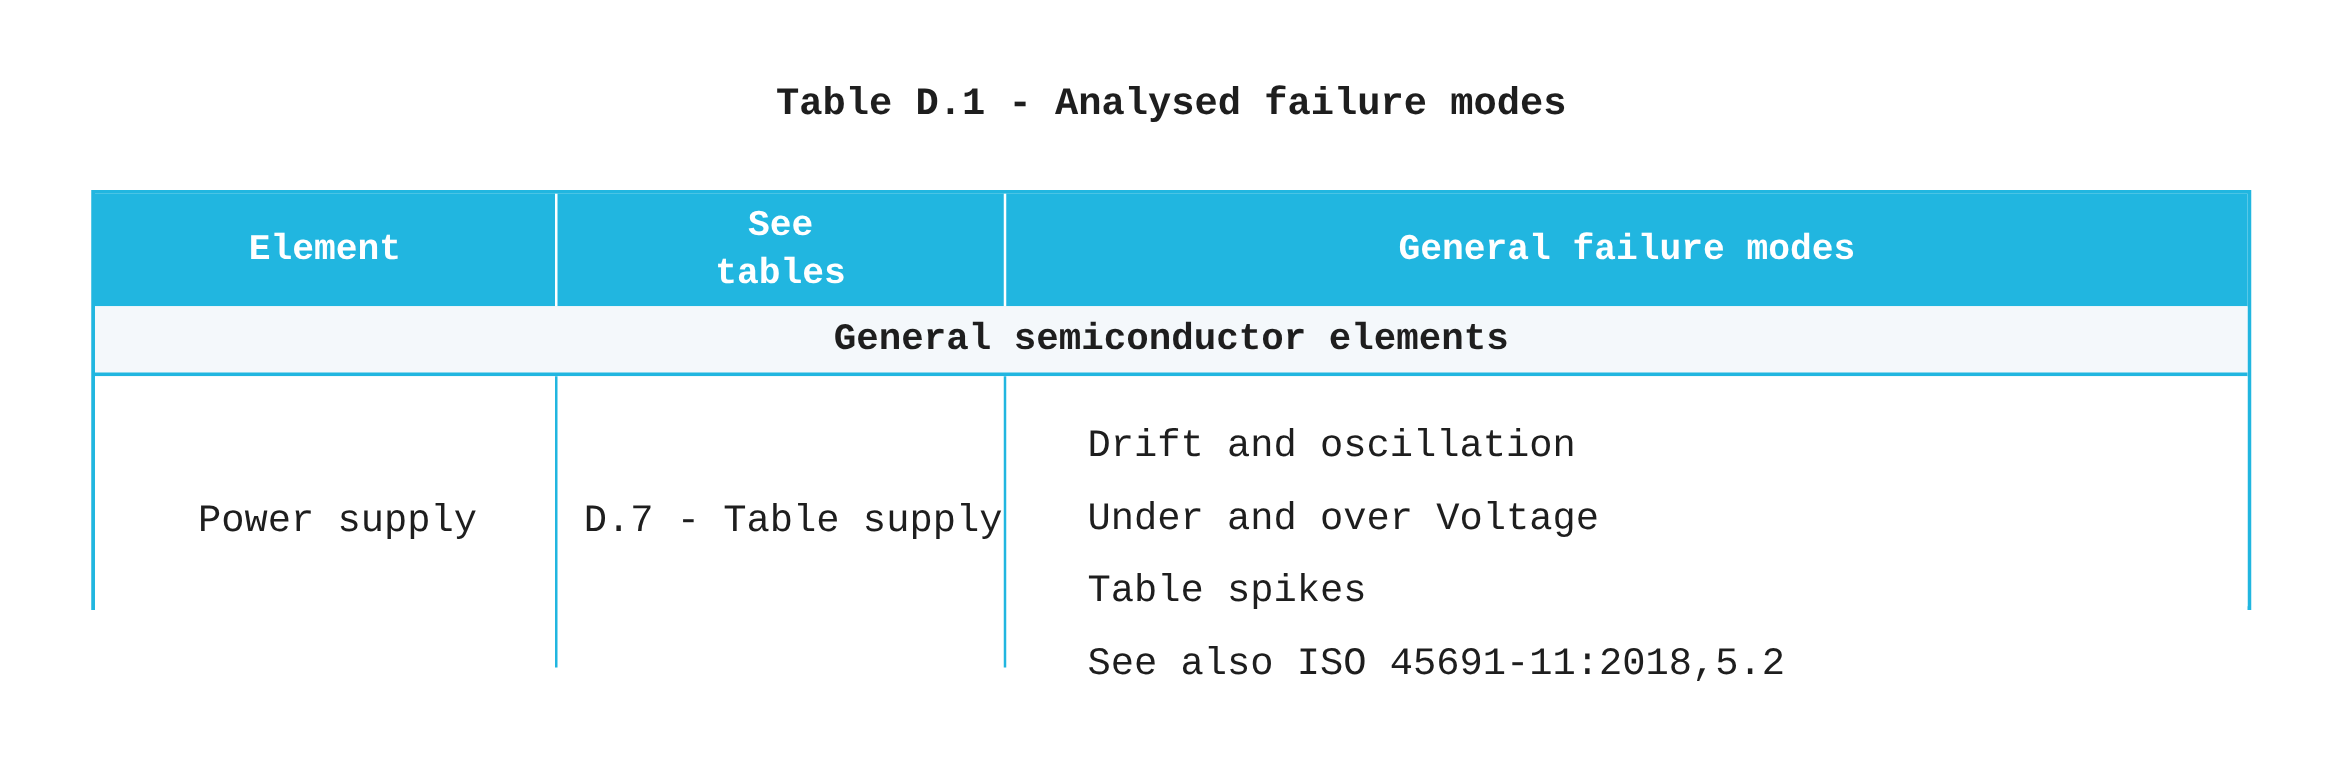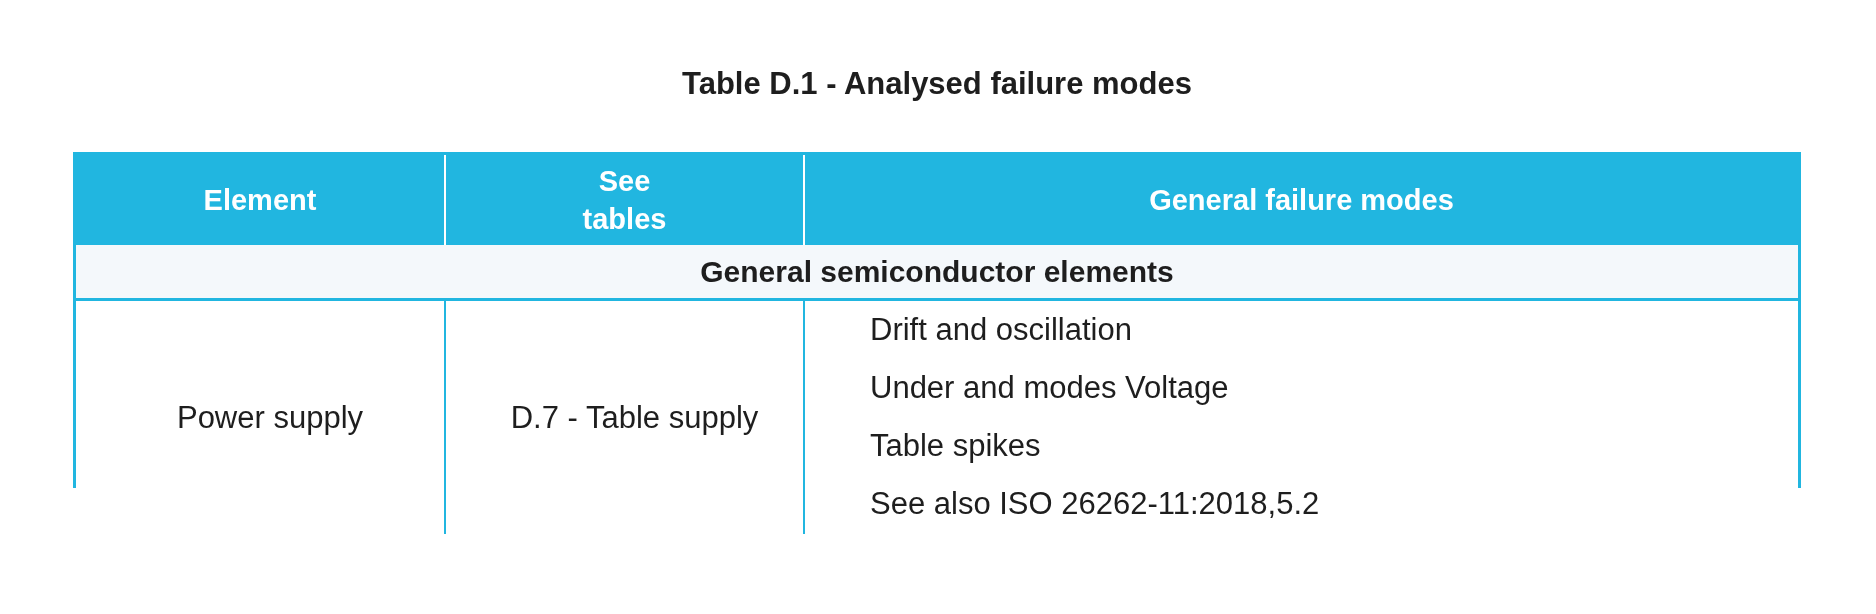--- a/index.html
+++ b/index.html
@@ -5,21 +5,21 @@
   html, body {
     margin: 0;
     padding: 0;
     background: #ffffff;
   }
   .page {
     position: relative;
     width: 1876px;
     height: 614px;
     background: #ffffff;
-    font-family: Liberation Sans, sans-serif;
+    font-family: Liberation Mono, monospace;
     color: #1e1e1e;
     overflow: hidden;
   }
   .title {
     position: absolute;
     left: 73px;
     top: 66px;
     width: 1728px;
     text-align: center;
     font-size: 31px;
@@ -81,21 +81,21 @@
     padding-left: 20px;
   }
   .brow .c2, .brow .c3 { border-left: 2px solid #21b6e0; }
   .bcell.center {
     display: flex;
     align-items: center;
     justify-content: center;
     text-align: center;
   }
   .bcell.list {
-    padding: 0 10px 0 65px;
+    padding: 28px 10px 0 65px;
   }
   .bcell.list .line {
     line-height: 58px;
     font-size: 31px;
     color: #1e1e1e;
   }
 </style>
 </head>
 <body>
 
@@ -112,21 +112,21 @@
       <div class="hcell c3">General failure modes</div>
     </div>
 
     <div class="srow">General semiconductor elements</div>
 
     <div class="brow">
       <div class="bcell c1 center">Power supply</div>
       <div class="bcell c2 center">D.7 - Table supply</div>
       <div class="bcell c3 list">
         <div class="line">Drift and oscillation</div>
-        <div class="line">Under and modes Voltage</div>
+        <div class="line">Under and over Voltage</div>
         <div class="line">Table spikes</div>
-        <div class="line">See also ISO 26262-11:2018,5.2</div>
+        <div class="line">See also ISO 45691-11:2018,5.2</div>
       </div>
     </div>
 
   </div>
 
 </div>
 
 </body></html>

